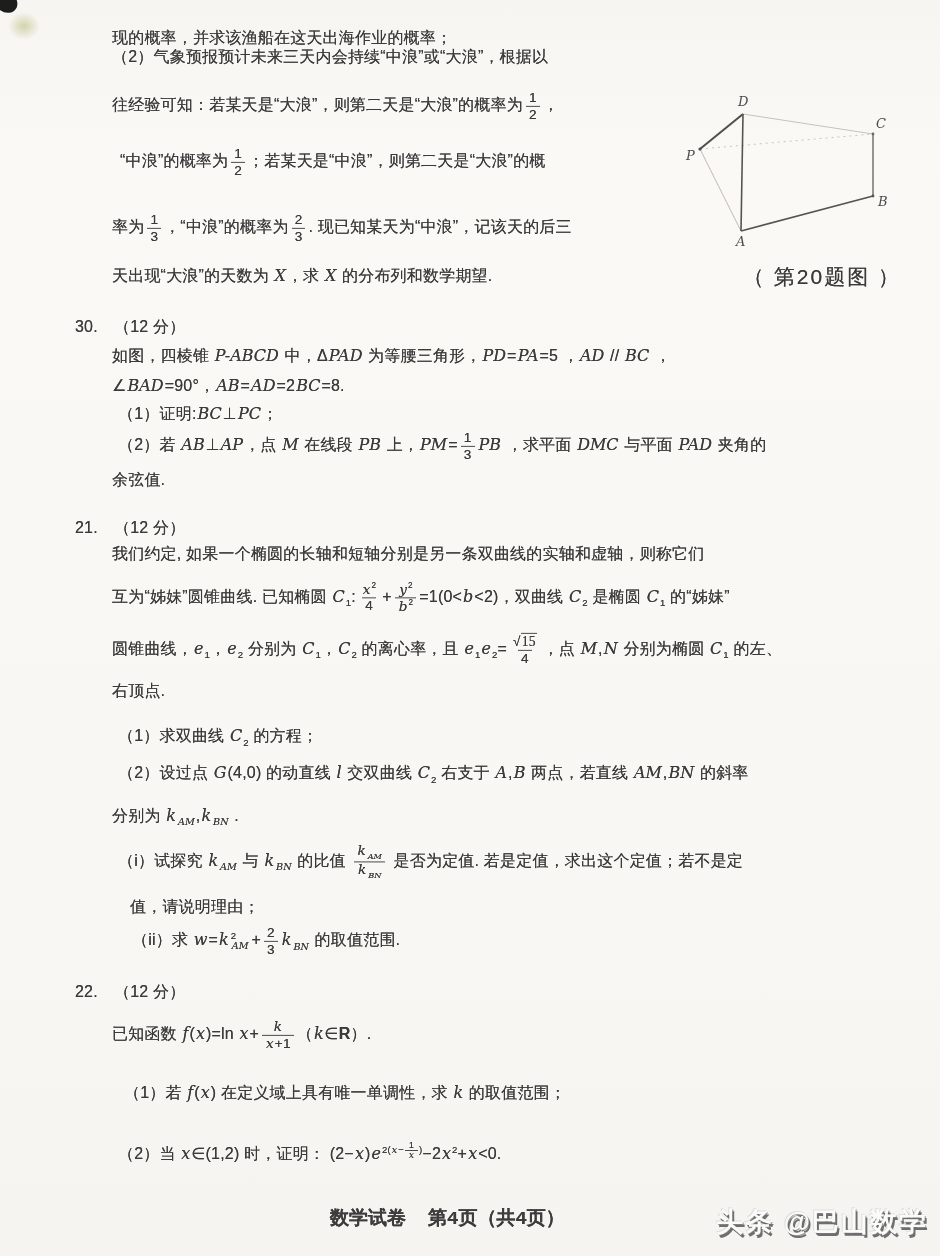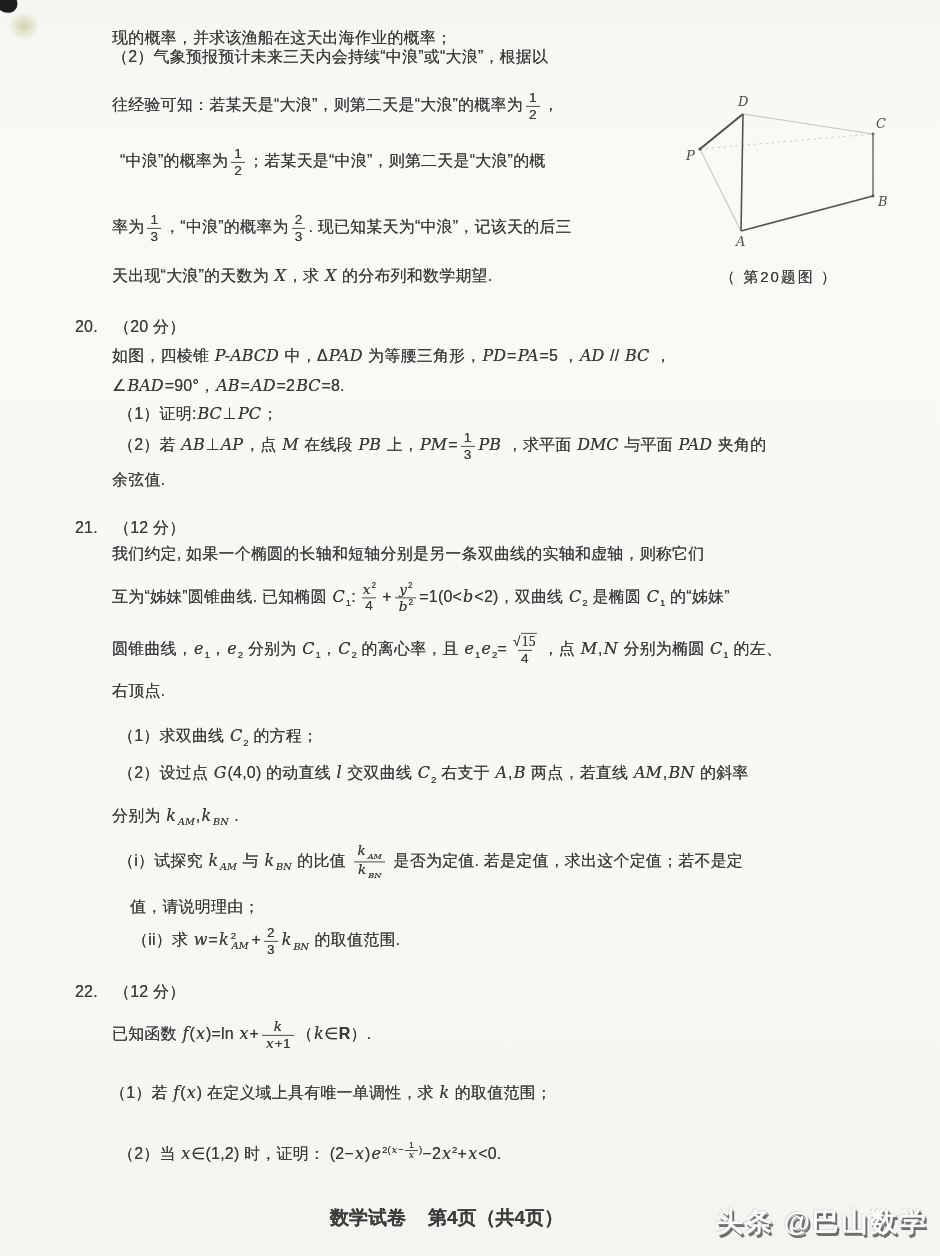--- a/index.html
+++ b/index.html
@@ -27,27 +27,27 @@
 
   
   #ln1{top:38px;left:112px}   #ln2{top:57px;left:112px}   #ln3{top:106px;left:112px}
   #ln4{top:162px;left:120px}  #ln5{top:228px;left:112px}  #ln6{top:276px;left:112px}
   #ln7{top:327px;left:75px}   #ln8{top:356px;left:112px}  #ln9{top:386px;left:112px}
   #ln10{top:414px;left:118px} #ln11{top:446px;left:118px} #ln12{top:480px;left:112px}
   #ln13{top:528px;left:75px}  #ln14{top:554px;left:112px} #ln15{top:598px;left:112px}
   #ln16{top:650px;left:112px} #ln17{top:691px;left:112px} #ln18{top:737px;left:118px}
   #ln19{top:774px;left:118px} #ln20{top:817px;left:112px} #ln21{top:862px;left:118px}
   #ln22{top:907px;left:130px} #ln23{top:941px;left:132px} #ln24{top:992px;left:75px}
-  #ln25{top:1035px;left:112px}#ln26{top:1093px;left:110px}#ln27{top:1153px;left:118px}
+  #ln25{top:1035px;left:112px}#ln26{top:1093px;left:124px}#ln27{top:1153px;left:118px}
 
   #fig{position:absolute;left:678px;top:86px;}
   #fig text{font-family:"DejaVu Serif","Liberation Serif",serif;font-style:italic;font-size:13px;fill:#4a4a4a;}
-  #fig-caption{position:absolute;left:720px;top:277px;transform:translateY(-50%);font-size:15px;letter-spacing:2px;text-shadow:0 0 .5px #5a5a5a;}
+  #fig-caption{position:absolute;left:743px;top:277px;transform:translateY(-50%);font-size:21px;letter-spacing:2px;text-shadow:0 0 .5px #5a5a5a;}
 
-  #footer{position:absolute;left:330px;top:1218px;transform:translateY(-50%);display:flex;gap:22px;font-size:19px;font-weight:bold;color:#3c3c3c;text-shadow:0 0 .5px #555;}
+  #footer{position:absolute;left:330px;top:1218px;transform:translateY(-50%);display:flex;gap:22px;font-size:19px;font-weight:bold;color:#3c3c3c;text-shadow:0 0 .5px #555;font-family:Liberation Mono, monospace;}
   #watermark{
     position:absolute;right:12px;top:1222px;transform:translateY(-50%);
     font-size:27px;font-weight:bold;letter-spacing:2px;color:#fbfbfa;
     text-shadow:2px 3px 0 #6e6e6e,-1px -1px 0 #dedede,1px 1px 0 #9a9a9a;
     text-align:center;
   }
   #corner-dot{position:absolute;left:-6px;top:-8px;width:24px;height:20px;background:#1d1d1b;border-radius:50%;transform:rotate(35deg);}
   #corner-smudge{position:absolute;left:8px;top:12px;width:32px;height:28px;background:radial-gradient(closest-side,rgba(158,158,70,.4),rgba(158,158,70,0));}
 </style>
 </head>
@@ -70,21 +70,21 @@
           <span class="de">2</span>
         </span>；若某天是“中浪”，则第二天是“大浪”的概</div>
       <div id="ln5" class="line">率为<span class="fr">
           <span class="nu">1</span>
           <span class="de">3</span>
         </span>，“中浪”的概率为<span class="fr">
           <span class="nu">2</span>
           <span class="de">3</span>
         </span>. 现已知某天为“中浪”，记该天的后三</div>
       <div id="ln6" class="line">天出现“大浪”的天数为 <i class="m">X</i>，求 <i class="m">X</i> 的分布列和数学期望.</div>
-      <div id="ln7" class="line">20.　（20 分）</div>
+      <div id="ln7" class="line">30.　（12 分）</div>
       <div id="ln8" class="line">如图，四棱锥 <i class="m">P-ABCD</i> 中，Δ<i class="m">PAD</i> 为等腰三角形，<i class="m">PD</i>=<i class="m">PA</i>=5 ，<i class="m">AD</i> // <i class="m">BC</i> ，</div>
       <div id="ln9" class="line">∠<i class="m">BAD</i>=90°，<i class="m">AB</i>=<i class="m">AD</i>=2<i class="m">BC</i>=8.</div>
       <div id="ln10" class="line">（1）证明:<i class="m">BC</i>⊥<i class="m">PC</i>；</div>
       <div id="ln11" class="line">（2）若 <i class="m">AB</i>⊥<i class="m">AP</i>，点 <i class="m">M</i> 在线段 <i class="m">PB</i> 上，<i class="m">PM</i>=<span class="fr">
           <span class="nu">1</span>
           <span class="de">3</span>
         </span><i class="m">PB</i> ，求平面 <i class="m">DMC</i> 与平面 <i class="m">PAD</i> 夹角的</div>
       <div id="ln12" class="line">余弦值.</div>
       <div id="ln13" class="line">21.　（12 分）</div>
       <div id="ln14" class="line">我们约定, 如果一个椭圆的长轴和短轴分别是另一条双曲线的实轴和虚轴，则称它们</div>

